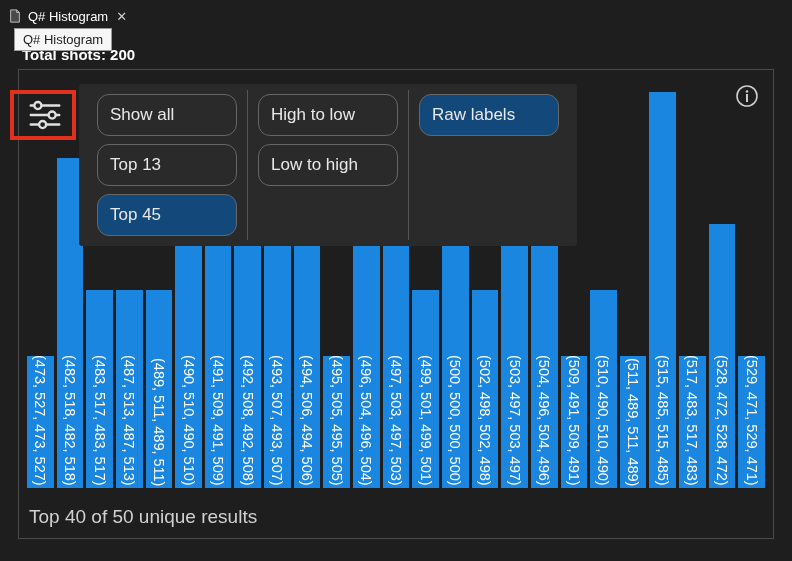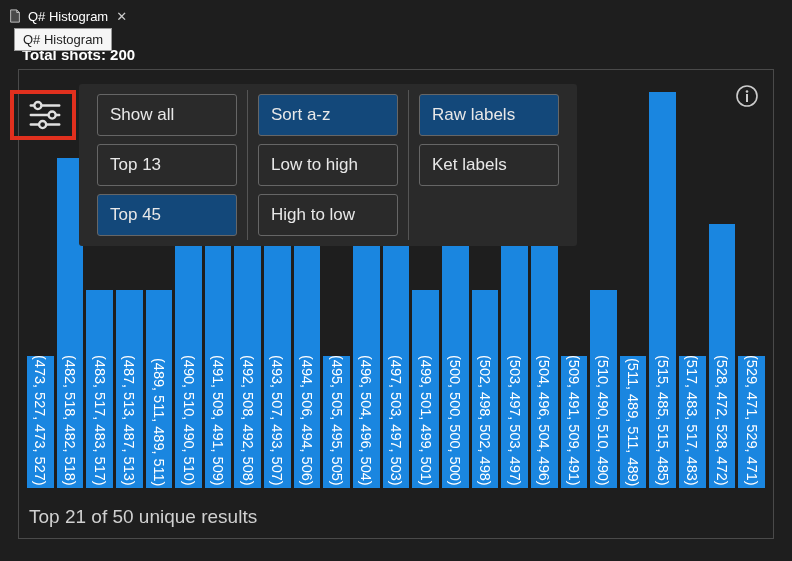--- a/index.html
+++ b/index.html
@@ -90,21 +90,21 @@
       gap: 8px;
       padding: 4px 10px;
     }
     .control-col + .control-col {
       border-left: 1px solid #555;
     }
     .control-btn {
       width: 140px;
       height: 42px;
       border: 1px solid #666;
-      border-radius: 3px;
+      border-radius: 12px;
       background: #2a2a2a;
       color: #e8e8e8;
       font-size: 17px;
       text-align: left;
       padding-left: 12px;
       cursor: pointer;
       display: flex;
       align-items: center;
     }
     .control-btn.active {
@@ -202,27 +202,25 @@
     </svg>
   </span>
 
   <div class="controls">
     <div class="control-col" id="col1">
         <div class="control-btn">Show all</div>
         <div class="control-btn">Top 13</div>
         <div class="control-btn active">Top 45</div>
       </div>
     <div class="control-col" id="col2">
-        <div class="control-btn active">Sort a-z</div>
+        <div class="control-btn">High to low</div>
         <div class="control-btn">Low to high</div>
-        <div class="control-btn">High to low</div>
       </div>
     <div class="control-col" id="col3">
         <div class="control-btn active">Raw labels</div>
-        <div class="control-btn">Ket labels</div>
       </div>
   </div>
 
   <div class="chart-area" id="chart">
       <div class="bar-wrap">
         <div class="bar" style="height: 33.3333%;"></div>
         <div class="axis-label" style="bottom: 2px;">(473, 527, 473, 527)</div>
       </div>
       <div class="bar-wrap">
         <div class="bar" style="height: 83.3333%;"></div>
@@ -315,15 +313,15 @@
       <div class="bar-wrap">
         <div class="bar" style="height: 66.6667%;"></div>
         <div class="axis-label" style="bottom: 2px;">(528, 472, 528, 472)</div>
       </div>
       <div class="bar-wrap">
         <div class="bar" style="height: 33.3333%;"></div>
         <div class="axis-label" style="bottom: 2px;">(529, 471, 529, 471)</div>
       </div>
     </div>
 
-  <div class="footer-text">Top 21 of 50 unique results</div>
+  <div class="footer-text">Top 40 of 50 unique results</div>
 
 </div>
 
 </body></html>

